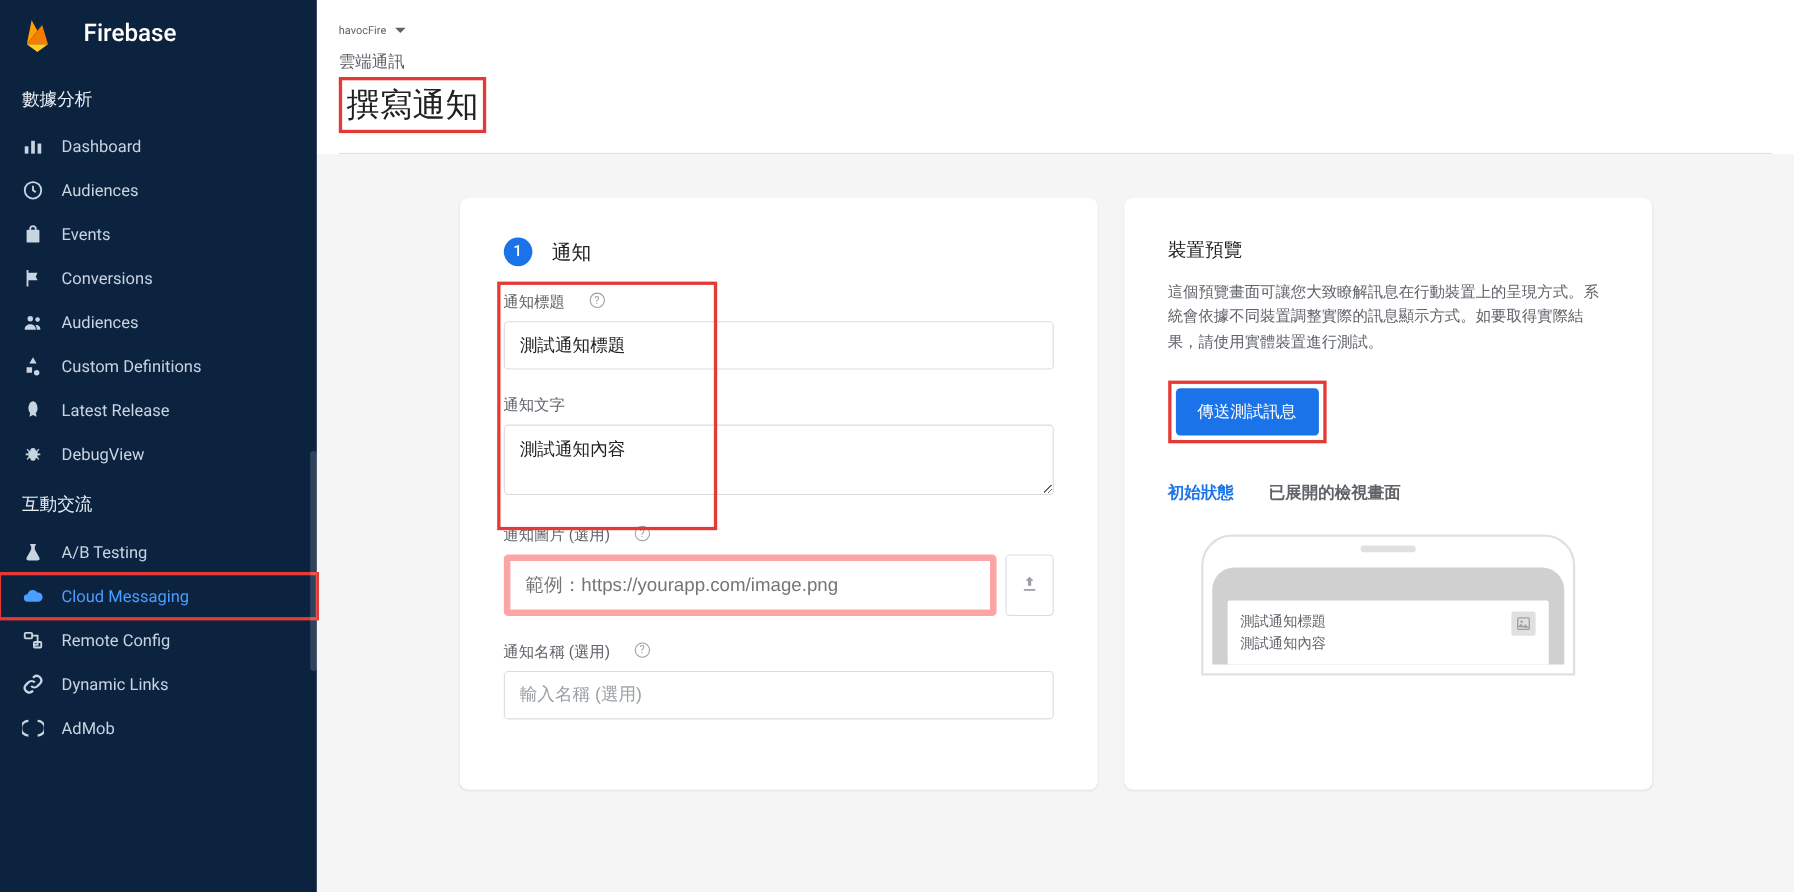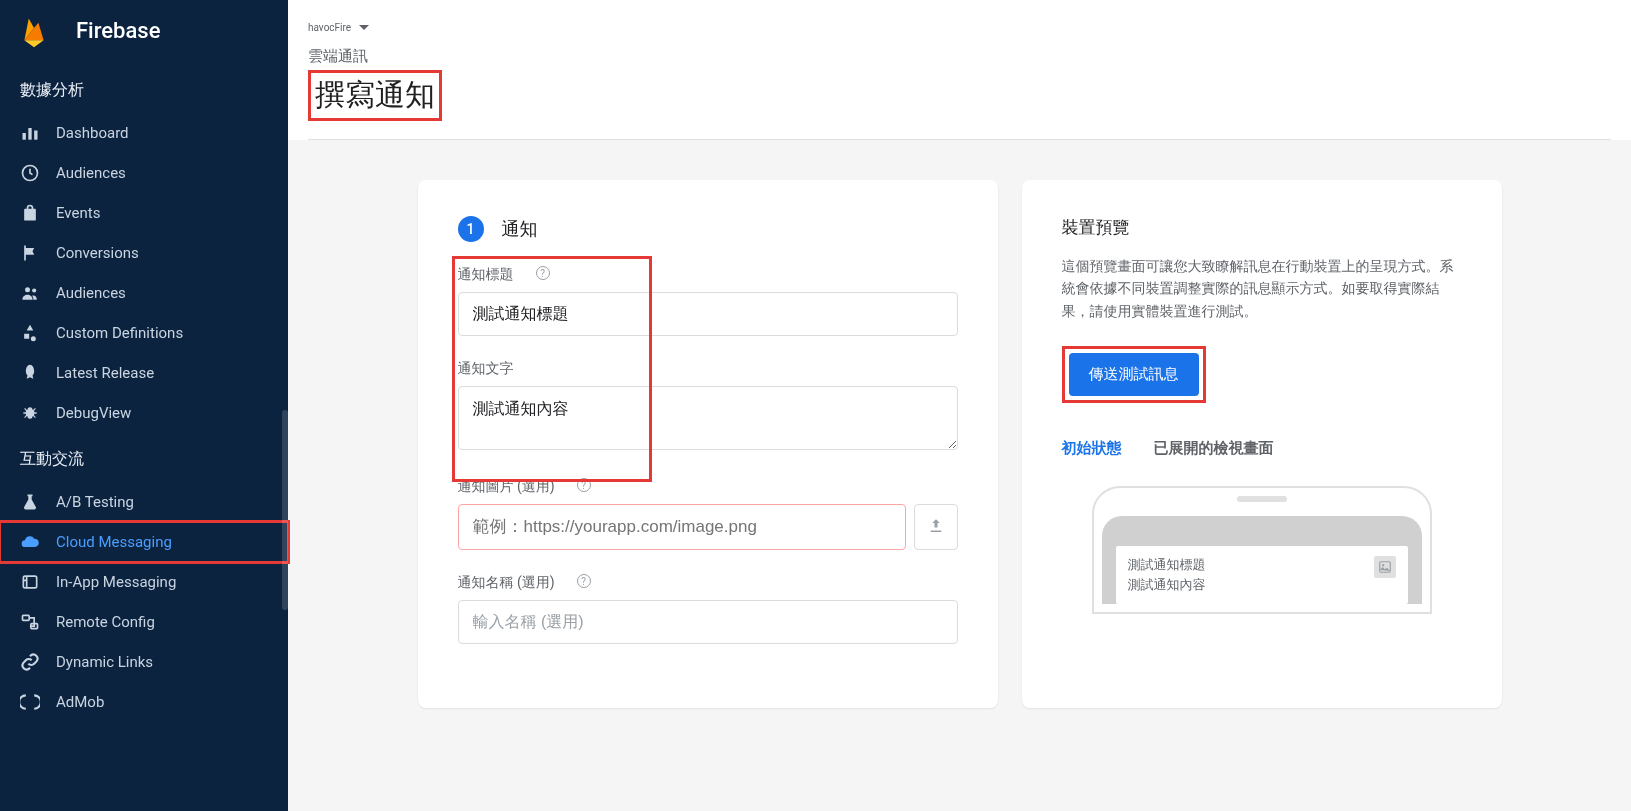--- a/index.html
+++ b/index.html
@@ -33,21 +33,21 @@
     .step-title { font-size: 18px; color: #202124; }
     
     .field-group { margin-bottom: 24px; }
     .field-label { display: flex; align-items: flex-start; gap: 22px; color: #5f6368; font-size: 14px; margin-bottom: 8px; }
     .help-icon { width: 14px; height: 14px; border: 1.5px solid #9aa0a6; border-radius: 50%; display: inline-flex; align-items: center; justify-content: center; font-size: 10px; color: #9aa0a6; }
     .text-input { width: 100%; padding: 12px 14px; border: 1px solid #dadce0; border-radius: 4px; font-size: 16px; color: #202124; outline: none; }
     .text-input::placeholder { color: #9aa0a6; }
     .textarea-input { width: 100%; padding: 12px 14px; border: 1px solid #dadce0; border-radius: 4px; font-size: 16px; color: #202124; min-height: 64px; resize: vertical; font-family: inherit; outline: none; }
     
     .image-input-row { display: flex; gap: 8px; }
-    .image-input { flex: 1; padding: 12px 14px; border: 1px solid #fca5a5; border-radius: 4px; font-size: 17px; color: #9aa0a6; background: #fff; }
+    .image-input { flex: 1; padding: 12px 14px; border: 6px solid #fca5a5; border-radius: 4px; font-size: 17px; color: #9aa0a6; background: #fff; }
     .upload-btn { width: 44px; border: 1px solid #dadce0; border-radius: 4px; background: #fff; display: flex; align-items: center; justify-content: center; cursor: pointer; color: #9aa0a6; }
     
     .preview-title { font-size: 17px; color: #202124; margin-bottom: 16px; }
     .preview-desc { color: #5f6368; font-size: 14px; line-height: 1.6; margin-bottom: 24px; }
     .send-test-btn { background: #1a73e8; color: #fff; border: none; padding: 12px 20px; border-radius: 4px; font-size: 15px; cursor: pointer; }
     
     .preview-tabs { display: flex; gap: 32px; margin-top: 36px; margin-bottom: 24px; font-weight: bold; }
     .preview-tab { color: #5f6368; font-size: 15px; cursor: pointer; padding-bottom: 4px; }
     .preview-tab.active { color: #1a73e8; }
     
@@ -165,29 +165,20 @@
       </span>
     <span>A/B Testing</span>
   </div>
   <div class="nav-item active highlight-cloud-msg">
     <span class="nav-icon">
         <svg viewBox="0 0 24 24" fill="currentColor">
           <path d="M6 18a4 4 0 010-8 6 6 0 0111-2 5 5 0 011 10H6z"></path>
         </svg>
       </span>
     <span>Cloud Messaging</span>
-  </div>
-  <div class="nav-item">
-    <span class="nav-icon">
-        <svg viewBox="0 0 24 24" fill="none" stroke="currentColor" stroke-width="2">
-          <rect x="4" y="5" width="16" height="14" rx="2"></rect>
-          <path d="M8 5v14M4 10h4"></path>
-        </svg>
-      </span>
-    <span>In-App Messaging</span>
   </div>
   <div class="nav-item">
     <span class="nav-icon">
         <svg viewBox="0 0 24 24" fill="none" stroke="currentColor" stroke-width="2">
           <rect x="3" y="4" width="8" height="6" rx="1"></rect>
           <rect x="13" y="14" width="8" height="6" rx="1"></rect>
           <path d="M11 7h6v10h-4"></path>
         </svg>
       </span>
     <span>Remote Config</span>

